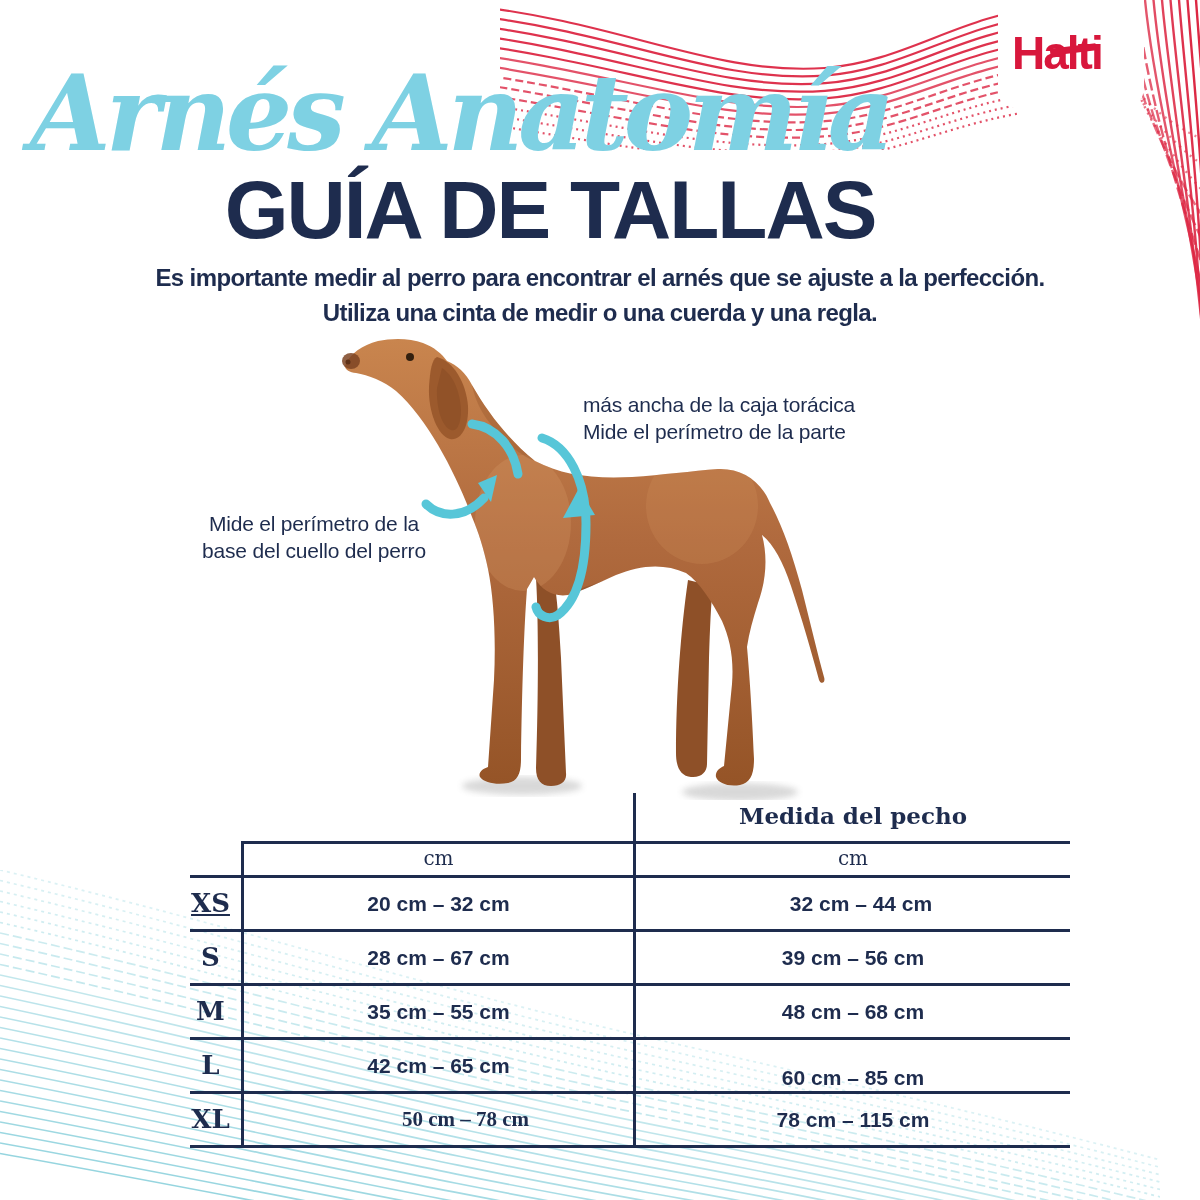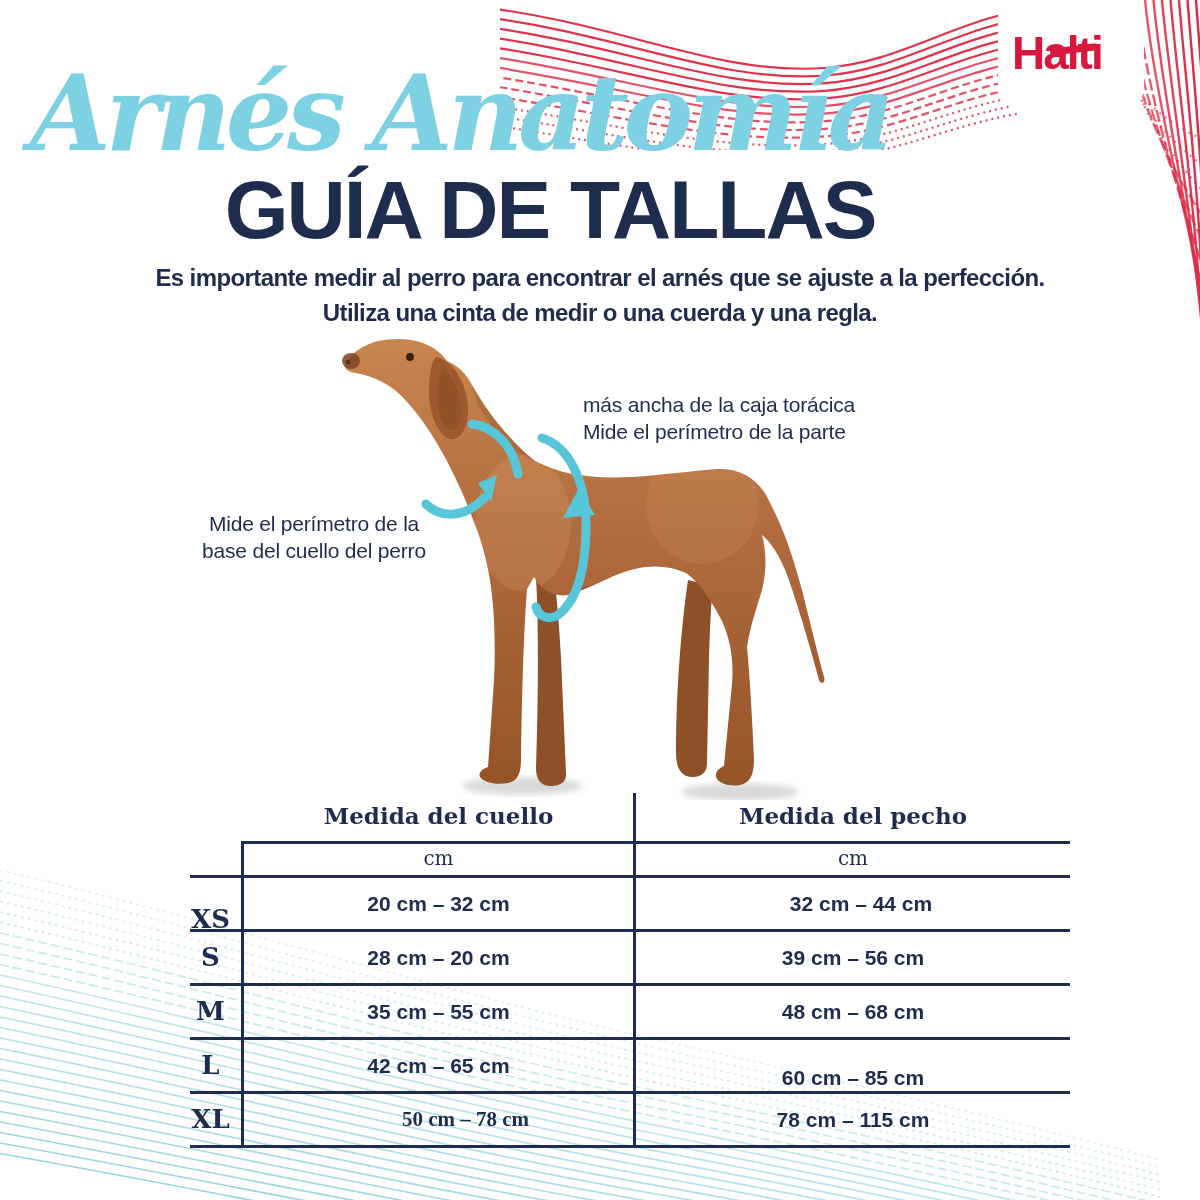--- a/index.html
+++ b/index.html
@@ -198,31 +198,30 @@
   <div class="tline" style="left:453px;top:3px;width:3px;height:355px;"></div>
   <div class="tline" style="left:61px;top:51px;width:3px;height:304px;"></div>
   <div class="tline" style="left:61px;top:51px;width:829px;height:3px;"></div>
   <div class="tline" style="left:10px;top:85px;width:880px;height:3px;"></div>
   <div class="tline" style="left:10px;top:139px;width:880px;height:3px;"></div>
   <div class="tline" style="left:10px;top:193px;width:880px;height:3px;"></div>
   <div class="tline" style="left:10px;top:247px;width:880px;height:3px;"></div>
   <div class="tline" style="left:10px;top:301px;width:880px;height:3px;"></div>
   <div class="tline" style="left:10px;top:355px;width:880px;height:3px;"></div>
 
-  <div class="thead" style="left:64px;width:389px;">Medida del cuello</div>
   <div class="thead" style="left:456px;width:434px;">Medida del pecho</div>
   <div class="tunit" style="left:64px;width:389px;">cm</div>
   <div class="tunit" style="left:456px;width:434px;">cm</div>
 
   <div>
-      <div class="trow tsize" style="top: 104px; left: 0px; width: 61px;">XS</div>
+      <div class="trow tsize" style="top: 88px; left: 0px; width: 61px; text-decoration: underline;">XS</div>
       <div class="trow tval" style="top: 88px; left: 64px; width: 389px;">20 cm – 32 cm</div>
       <div class="trow tval" style="top: 88px; left: 456px; width: 434px; padding-left: 8px;">32 cm – 44 cm</div>
       <div class="trow tsize" style="top: 142px; left: 0px; width: 61px;">S</div>
-      <div class="trow tval" style="top: 142px; left: 64px; width: 389px;">28 cm – 20 cm</div>
+      <div class="trow tval" style="top: 142px; left: 64px; width: 389px;">28 cm – 67 cm</div>
       <div class="trow tval" style="top: 142px; left: 456px; width: 434px;">39 cm – 56 cm</div>
       <div class="trow tsize" style="top: 196px; left: 0px; width: 61px;">M</div>
       <div class="trow tval" style="top: 196px; left: 64px; width: 389px;">35 cm – 55 cm</div>
       <div class="trow tval" style="top: 196px; left: 456px; width: 434px;">48 cm – 68 cm</div>
       <div class="trow tsize" style="top: 250px; left: 0px; width: 61px;">L</div>
       <div class="trow tval" style="top: 250px; left: 64px; width: 389px;">42 cm – 65 cm</div>
       <div class="trow tval" style="top: 262px; left: 456px; width: 434px;">60 cm – 85 cm</div>
       <div class="trow tsize" style="top: 304px; left: 0px; width: 61px;">XL</div>
       <div class="trow tval" style="top: 304px; left: 64px; width: 443px; font-family: Liberation Serif, serif;">50 cm – 78 cm</div>
       <div class="trow tval" style="top: 304px; left: 456px; width: 434px;">78 cm – 115 cm</div>

